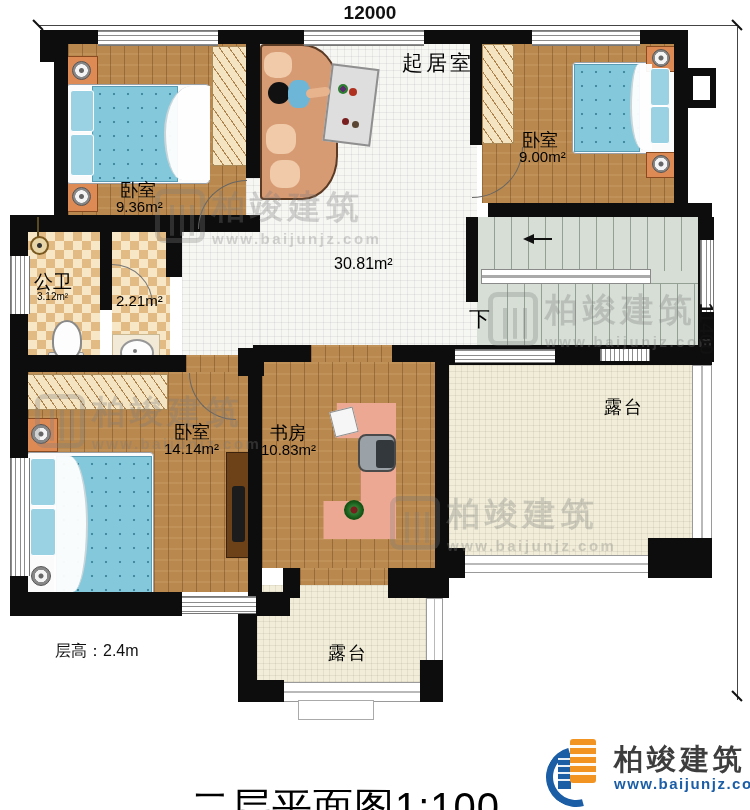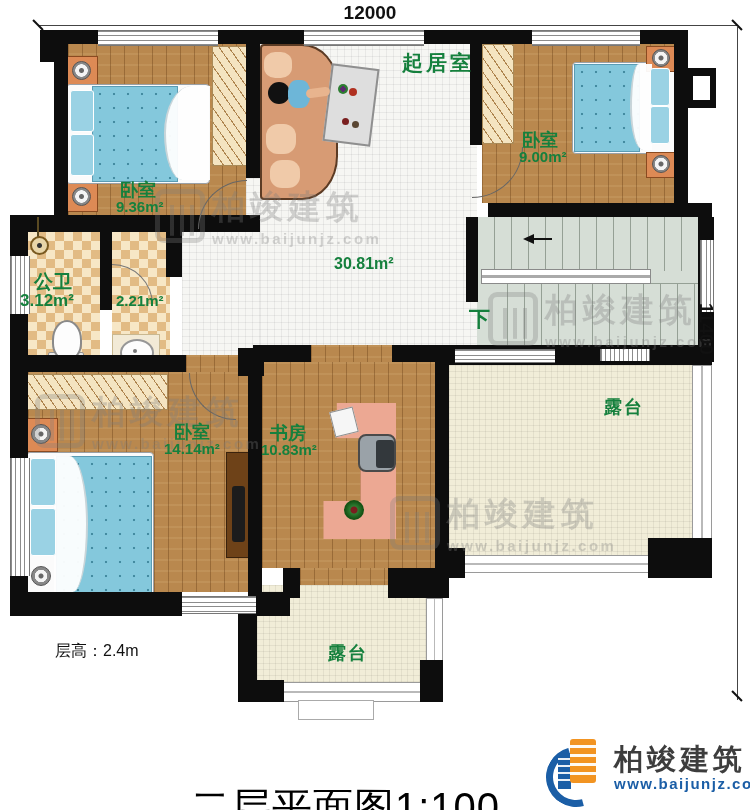--- a/index.html
+++ b/index.html
@@ -39,21 +39,21 @@
   .bedframe{position:absolute;z-index:2;background:#fbfbfb;border:1px solid #9aa0a6;border-radius:4px;} 
   .blue{position:absolute;z-index:2;background-color:#84c8dc;border:1px solid #5a9cb4;
         background-image:radial-gradient(rgba(14,90,112,.55) 1px,transparent 1.6px);background-size:14px 14px;}
   .fold{position:absolute;z-index:3;background:#fff;opacity:.95;}
   .pillow{position:absolute;z-index:3;background:#9ad2e4;border:1px solid #fff;border-radius:3px;}
   .nstand{position:absolute;z-index:2;background:#dd8a55;border:1px solid #8a4a20;}
   .lamp{position:absolute;z-index:3;background:radial-gradient(circle,#666 2px,#f4f4f4 3px 6px,#888 6.5px);
         border-radius:50%;border:1px solid #555;}
   .arc{position:absolute;z-index:4;}
   
-  .rl{position:absolute;z-index:6;color:#15803d;font-weight:bold;white-space:nowrap;line-height:1;}
+  .rl{position:absolute;z-index:6;color:#000000;font-weight:normal;white-space:nowrap;line-height:1;}
   .wm{position:absolute;z-index:5;display:flex;align-items:center;gap:7px;color:rgba(125,125,125,.32);pointer-events:none;}
   .wm-icon{width:40px;height:44px;border:5px solid rgba(125,125,125,.30);border-radius:9px;
         background-image:repeating-linear-gradient(to right,rgba(125,125,125,.30) 0 4px,transparent 4px 10px);
         background-size:60% 70%;background-repeat:no-repeat;background-position:60% 80%;}
   .wm-zh{font-size:33px;font-weight:bold;letter-spacing:5px;}
   .wm-en{font-size:15px;font-weight:bold;letter-spacing:2.5px;}
   .dim{position:absolute;z-index:7;color:#111;font-weight:bold;font-size:19px;}
   .dimline{position:absolute;z-index:7;background:#444;}
   .tick{position:absolute;z-index:7;width:14px;height:2px;background:#111;transform:rotate(45deg);}
   .title{position:absolute;z-index:7;left:186px;top:780px;color:#000;font-size:40px;font-weight:normal;
@@ -262,21 +262,21 @@
       </div>
   </div>
 
   <div class="rl" style="left:402px;top:52px;font-size:21px;letter-spacing:3px">起居室</div>
   <div class="rl" style="left:334px;top:256px;font-size:16px">30.81m²</div>
   <div class="rl" style="left:120px;top:181px;font-size:18px">卧室</div>
   <div class="rl" style="left:116px;top:199px;font-size:15px">9.36m²</div>
   <div class="rl" style="left:522px;top:131px;font-size:18px">卧室</div>
   <div class="rl" style="left:519px;top:149px;font-size:15px">9.00m²</div>
   <div class="rl" style="left:34px;top:272px;font-size:19px">公卫</div>
-  <div class="rl" style="left:20px;top:292px;font-size:17px">3.12m²</div>
+  <div class="rl" style="left:37px;top:292px;font-size:10px">3.12m²</div>
   <div class="rl" style="left:116px;top:293px;font-size:15px">2.21m²</div>
   <div class="rl" style="left:469px;top:308px;font-size:21px">下</div>
   <div class="rl" style="left:174px;top:423px;font-size:18px">卧室</div>
   <div class="rl" style="left:164px;top:441px;font-size:15px">14.14m²</div>
   <div class="rl" style="left:270px;top:424px;font-size:18px">书房</div>
   <div class="rl" style="left:261px;top:442px;font-size:15px">10.83m²</div>
   <div class="rl" style="left:604px;top:398px;font-size:18px;letter-spacing:2px">露台</div>
   <div class="rl" style="left:328px;top:644px;font-size:18px;letter-spacing:2px">露台</div>
 
   <div class="info">

